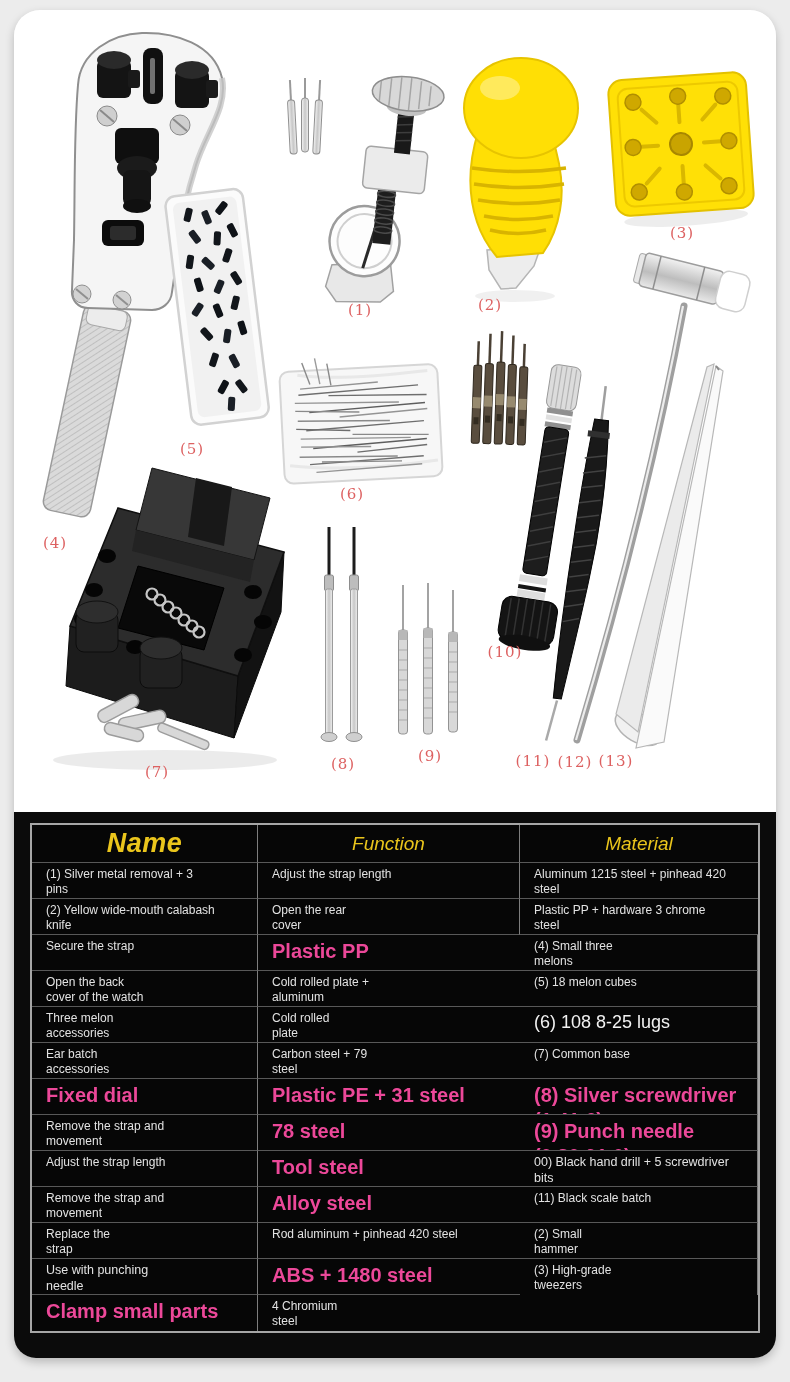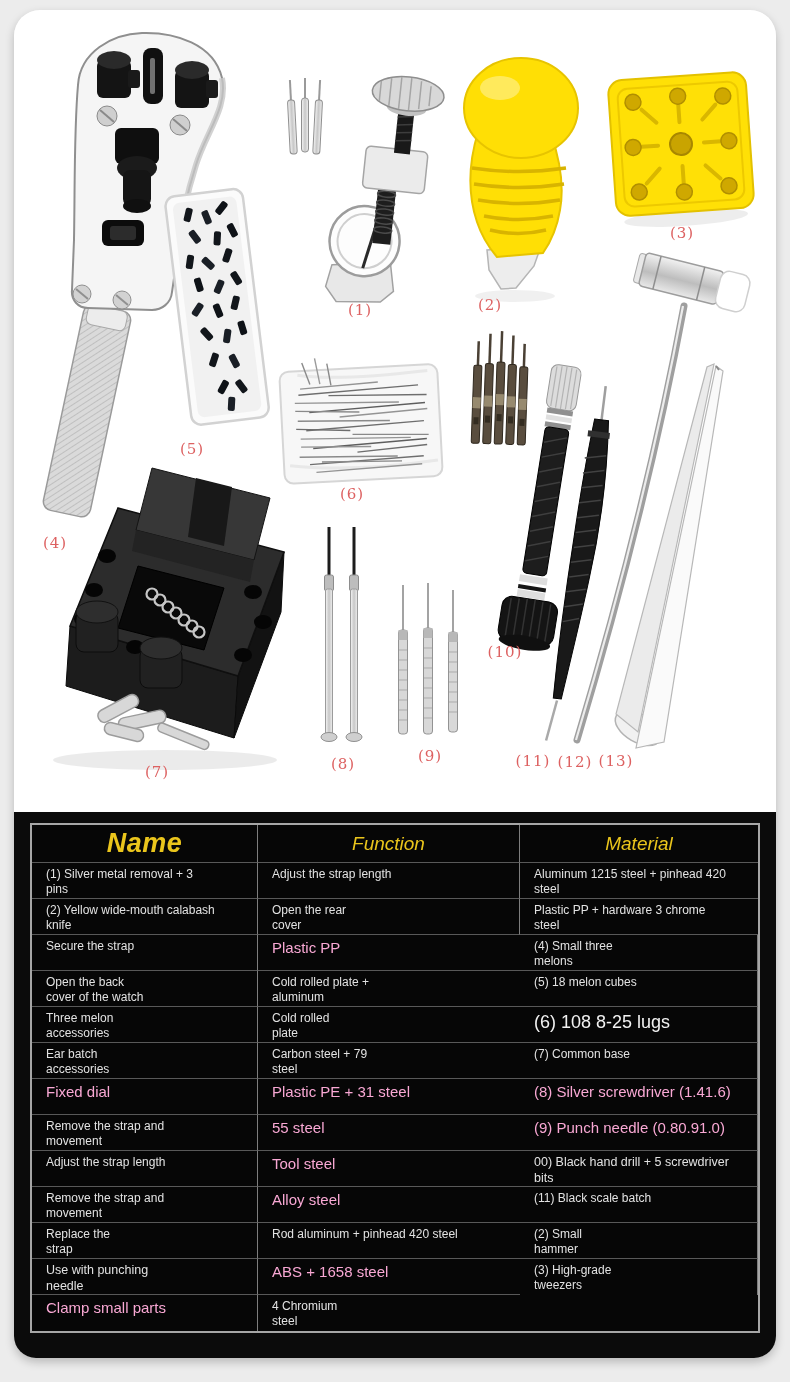--- a/index.html
+++ b/index.html
@@ -38,21 +38,21 @@
     padding:4px 6px 0 14px;color:#e2e2e2;
     white-space:pre-line;line-height:1.25;overflow:hidden;
   }
   .c3{border-right:none;}
   .lastrow{border-bottom:none;}
   .hc{display:flex;align-items:center;justify-content:center;padding:7px;color:#eac51c;font-style:italic;}
   .hname{font-size:27px;font-weight:bold;letter-spacing:.5px;}
   .hother{font-size:19px;}
   .s{font-size:12px;}
   .m{font-size:12.5px;}
-  .l{font-size:15px;color:#f9a8d4;}
+  .l{font-size:20px;color:#ec4899;font-weight:bold;}
   .xl{font-size:18px;color:#f2f2f2;}
 </style>
 </head>
 <body>
 
 <div class="card">
 
   <div class="photo">
     <svg width="762" height="802" viewBox="14 10 762 802">
       <defs>
@@ -516,41 +516,41 @@
       <div class="c s c3">Carbon steel + 79
 steel</div>
 
       <div class="c s">(7) Common base</div>
       <div class="c l">Fixed dial</div>
       <div class="c l c3">Plastic PE + 31 steel</div>
 
       <div class="c l">(8) Silver screwdriver (1.41.6)</div>
       <div class="c s">Remove the strap and
 movement</div>
-      <div class="c l c3">55 steel</div>
+      <div class="c l c3">78 steel</div>
 
       <div class="c l">(9) Punch needle (0.80.91.0)</div>
       <div class="c s">Adjust the strap length</div>
       <div class="c l c3">Tool steel</div>
 
       <div class="c m">00) Black hand drill + 5 screwdriver bits</div>
       <div class="c s">Remove the strap and
 movement</div>
       <div class="c l c3">Alloy steel</div>
 
       <div class="c s">(11) Black scale batch</div>
       <div class="c s">Replace the
 strap</div>
       <div class="c s c3">Rod aluminum + pinhead 420 steel</div>
 
       <div class="c s">(2) Small
 hammer</div>
       <div class="c m">Use with punching
 needle</div>
-      <div class="c l c3">ABS + 1658 steel</div>
+      <div class="c l c3">ABS + 1480 steel</div>
 
       <div class="c s lastrow">(3) High-grade
 tweezers</div>
       <div class="c l lastrow">Clamp small parts</div>
       <div class="c s c3 lastrow">4 Chromium
 steel</div>
     </div>
   </div>
 
 </div>

